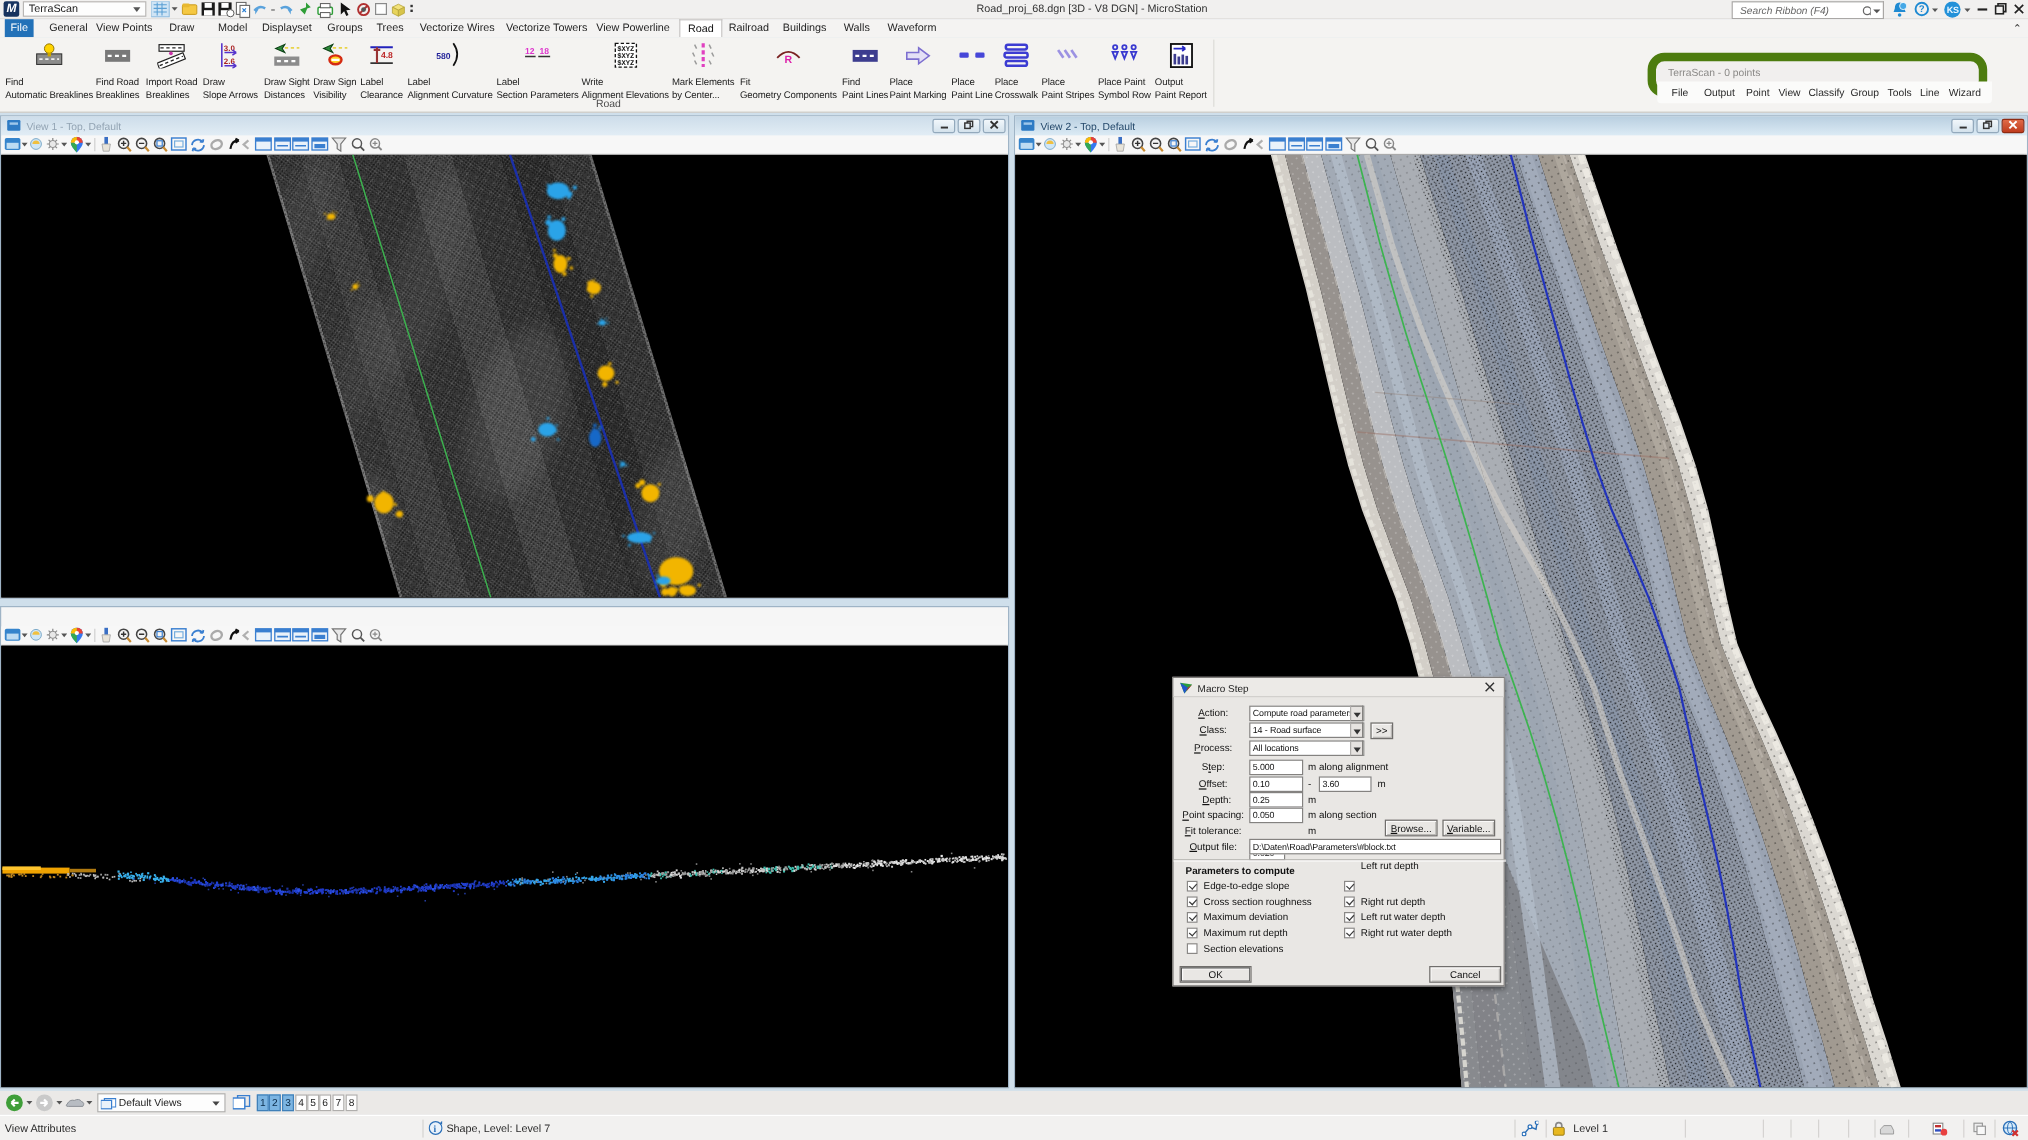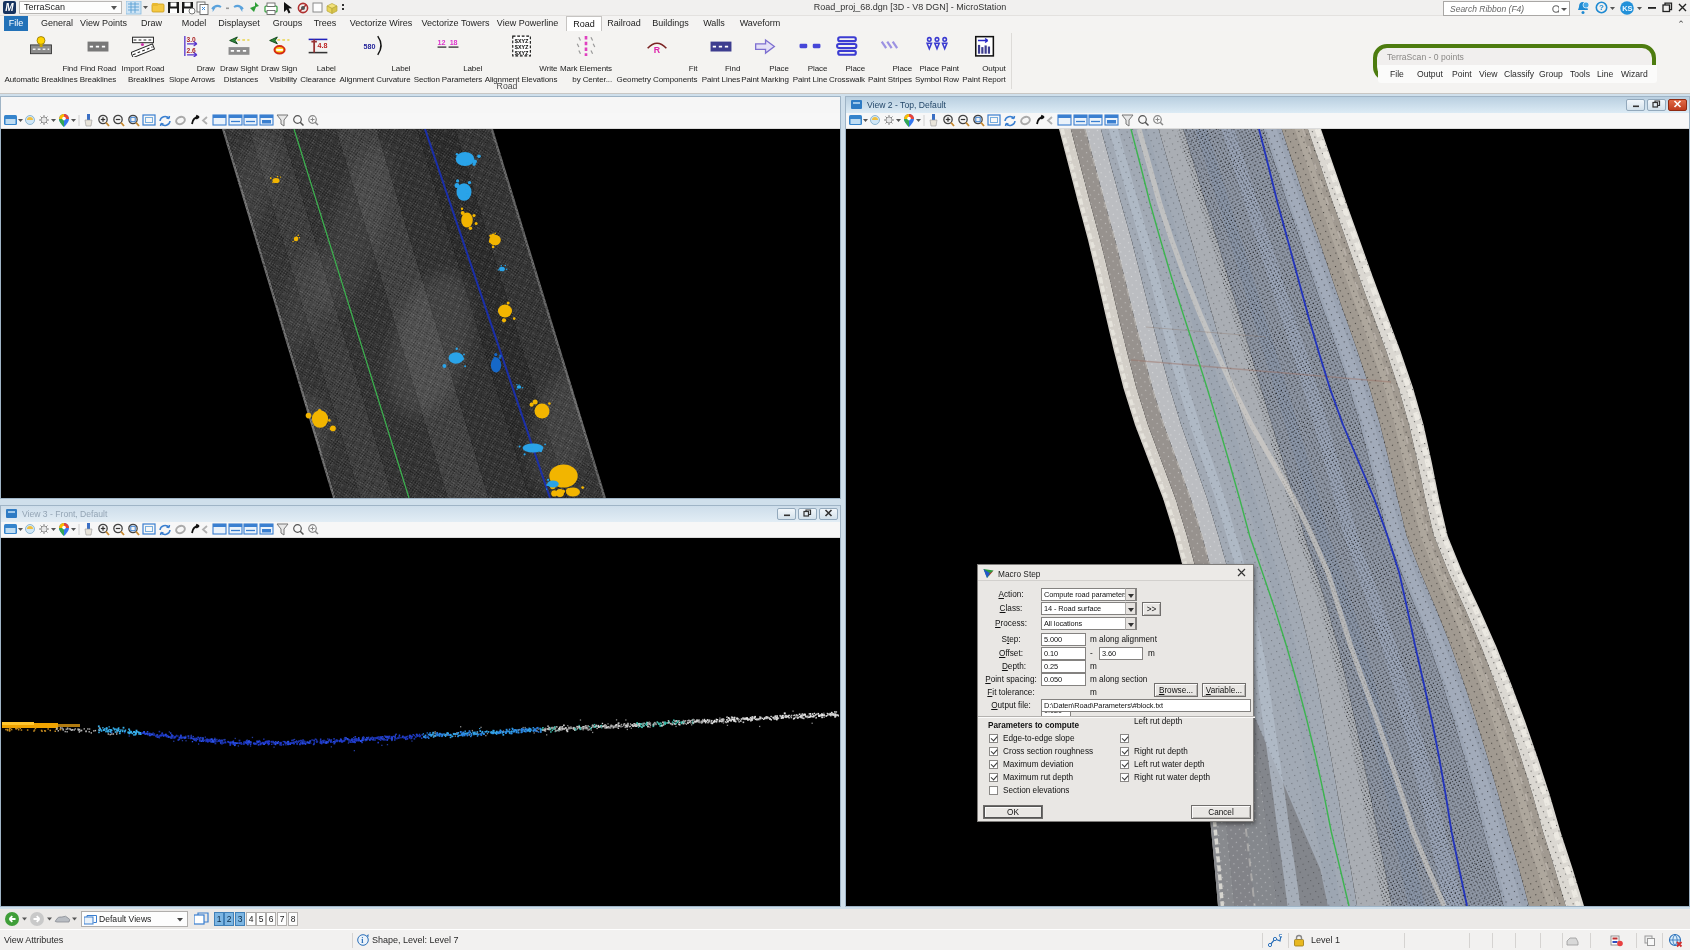--- a/index.html
+++ b/index.html
@@ -16,25 +16,25 @@
 #searchdrop{left:1559px;top:1px;width:11px;height:15px;background:#fff;border:1px solid #a9a7a5;border-left:none}
 #searchdrop:after{content:"";position:absolute;left:2px;top:6px;border-left:3px solid transparent;
   border-right:3px solid transparent;border-top:3px solid #555}
 #tabs{left:0;top:16px;width:1690px;height:15px;background:#f4f3f2}
 .tab{position:absolute;top:0;height:15px;font-size:9px;color:#1e1e1e;text-align:center;line-height:15px}
 #tabfile{background:#2271b8;color:#fff}
 #tabroad{background:#fff;border:1px solid #c6c4c2;border-bottom:none;color:#111}
 #ribbon{left:0;top:31px;width:1690px;height:63px;background:#f4f3f1;border-bottom:1px solid #c9c7c4}
 .rb{position:absolute;top:4px;width:72px;height:56px;text-align:center}
 .rb svg{display:inline-block}
-.rb .lb{position:absolute;top:29px;left:50%;transform:translateX(-50%);white-space:nowrap;font-size:8px;letter-spacing:-0.1px;line-height:10.5px;color:#1c1c1c;text-align:right}
+.rb .lb{position:absolute;top:29px;left:50%;transform:translateX(-50%);white-space:nowrap;font-size:8px;letter-spacing:-0.1px;line-height:10.5px;color:#1c1c1c;text-align:left}
 .rsep{position:absolute;top:2px;width:1px;height:56px;background:#dddbd8}
 #roadlbl{position:absolute;top:50px;left:467px;width:80px;text-align:center;font-size:8.7px;color:#4a4a4a}
 #chevron{left:1674px;top:20px;width:14px;height:9px;font-size:9px;color:#444;text-align:center;line-height:8px}
-#tspanel{left:1373px;top:44px;width:283px;height:37px;background:#f1efee;border:4px solid #4d7c0f;border-radius:14px}
+#tspanel{left:1373px;top:44px;width:283px;height:37px;background:#f1efee;border:7px solid #4d7c0f;border-radius:14px}
 #tspanel .tt{position:absolute;left:10px;top:4px;font-size:8.6px;color:#8a8886}
 #tspanel .mrow{position:absolute;left:1px;top:17px;width:279px;height:18px;background:#fbfbfa;border-radius:0 0 3px 3px}
 #tspanel .mi{position:absolute;top:4px;font-size:8.6px;color:#2a2a2a}
 .view{position:absolute;background:#f6f6f6;border:1px solid #9fb4c6}
 .vtitle{position:absolute;left:0;top:0;right:0;height:16px;
   background:linear-gradient(#cdddea,#e2edf5);font-size:8.6px;color:#93a4b4}
 .vtitle .vicon{position:absolute;left:5px;top:3px;width:11px;height:9px;background:#2e7bc4;border-radius:1px}
 .vtitle .vicon:after{content:"";position:absolute;left:2px;top:2px;width:7px;height:2px;background:#9ec7ea}
 .vtitle .vtxt{position:absolute;left:21px;top:3px}
 .vbtn{position:absolute;top:2px;width:19px;height:12px;background:linear-gradient(#f2f7fb,#d4e2ec);
@@ -290,20 +290,36 @@
           <rect x="8" y="11" width="2" height="6"></rect>
           <rect x="11" y="9.5" width="2" height="7.5"></rect>
           <rect x="14" y="10.5" width="2" height="6.5"></rect>
         </g>
       </svg><div class="lb">Output<br>Paint Report</div></div>
     <div class="rsep" style="left:1011px"></div>
     <div id="roadlbl">Road</div>
   </div>
 <div class="abs" id="chevron">⌃</div>
 <div class="view" id="v1" style="left:0px;top:96px;width:841px;height:403px">
+    <div class="vtitle" style="">
+      <div class="vicon"></div>
+      <div class="vtxt">View 1 - Top, Default</div>
+      <div class="vbtn" style="right:44px"><svg width="8" height="8" viewBox="0 0 8 8">
+          <rect x="1" y="5.5" width="6" height="1.6" fill="#333"></rect>
+        </svg></div>
+      <div class="vbtn" style="right:23px"><svg width="9" height="9" viewBox="0 0 9 9">
+          <g fill="none" stroke="#333" stroke-width="1.2">
+            <rect x="1" y="2.5" width="4.5" height="4.5"></rect>
+            <path d="M3,2.5 v-1.5 h4.5 v4.5 h-1.5"></path>
+          </g>
+        </svg></div>
+      <div class="vbtn" style="right:2px"><svg width="9" height="8" viewBox="0 0 9 8" style="vertical-align:1px">
+          <path d="M1.5,1 L7.5,7 M7.5,1 L1.5,7" stroke="#333" stroke-width="1.6"></path>
+        </svg></div>
+    </div>
     <div class="vtools">
       <svg width="340" height="14" viewBox="0 0 340 14" style="display:block;margin:1px 0 0 2px">
         <rect x="1" y="1" width="13" height="10" rx="1.5" fill="#3584cc"></rect>
         <rect x="2.5" y="5" width="10" height="5" fill="#bedcf2"></rect>
         <path d="M15,5 l2.5,3 2.5,-3 z" fill="#555"></path>
         <g transform="translate(22,1)">
           <circle cx="5" cy="5" r="4.5" fill="#cfe6f6" stroke="#7aa8c8" stroke-width="0.8"></circle>
           <path d="M2,5 a3,3 0 0 1 6,0" fill="#f0c040"></path>
         </g>
         <g transform="translate(36,1)">
@@ -583,36 +599,20 @@
           <circle cx="570.2" cy="364.2" r="1.2" fill="#f2b500"></circle>
           <circle cx="581.7" cy="358.6" r="1.4" fill="#f2b500"></circle>
           <circle cx="566.2" cy="361.5" r="1.3" fill="#f2b500"></circle>
           <circle cx="567.5" cy="360.3" r="1.4" fill="#f2b500"></circle>
           <circle cx="562.5" cy="362.4" r="1.6" fill="#f2b500"></circle>
         </g>
       </svg>
     </div>
   </div>
 <div class="view" id="v3" style="left:0px;top:505px;width:841px;height:402px">
-    <div class="vtitle" style="">
-      <div class="vicon"></div>
-      <div class="vtxt">View 3 - Front, Default</div>
-      <div class="vbtn" style="right:44px"><svg width="8" height="8" viewBox="0 0 8 8">
-          <rect x="1" y="5.5" width="6" height="1.6" fill="#333"></rect>
-        </svg></div>
-      <div class="vbtn" style="right:23px"><svg width="9" height="9" viewBox="0 0 9 9">
-          <g fill="none" stroke="#333" stroke-width="1.2">
-            <rect x="1" y="2.5" width="4.5" height="4.5"></rect>
-            <path d="M3,2.5 v-1.5 h4.5 v4.5 h-1.5"></path>
-          </g>
-        </svg></div>
-      <div class="vbtn" style="right:2px"><svg width="9" height="8" viewBox="0 0 9 8" style="vertical-align:1px">
-          <path d="M1.5,1 L7.5,7 M7.5,1 L1.5,7" stroke="#333" stroke-width="1.6"></path>
-        </svg></div>
-    </div>
     <div class="vtools">
       <svg width="340" height="14" viewBox="0 0 340 14" style="display:block;margin:1px 0 0 2px">
         <rect x="1" y="1" width="13" height="10" rx="1.5" fill="#3584cc"></rect>
         <rect x="2.5" y="5" width="10" height="5" fill="#bedcf2"></rect>
         <path d="M15,5 l2.5,3 2.5,-3 z" fill="#555"></path>
         <g transform="translate(22,1)">
           <circle cx="5" cy="5" r="4.5" fill="#cfe6f6" stroke="#7aa8c8" stroke-width="0.8"></circle>
           <path d="M2,5 a3,3 0 0 1 6,0" fill="#f0c040"></path>
         </g>
         <g transform="translate(36,1)">

